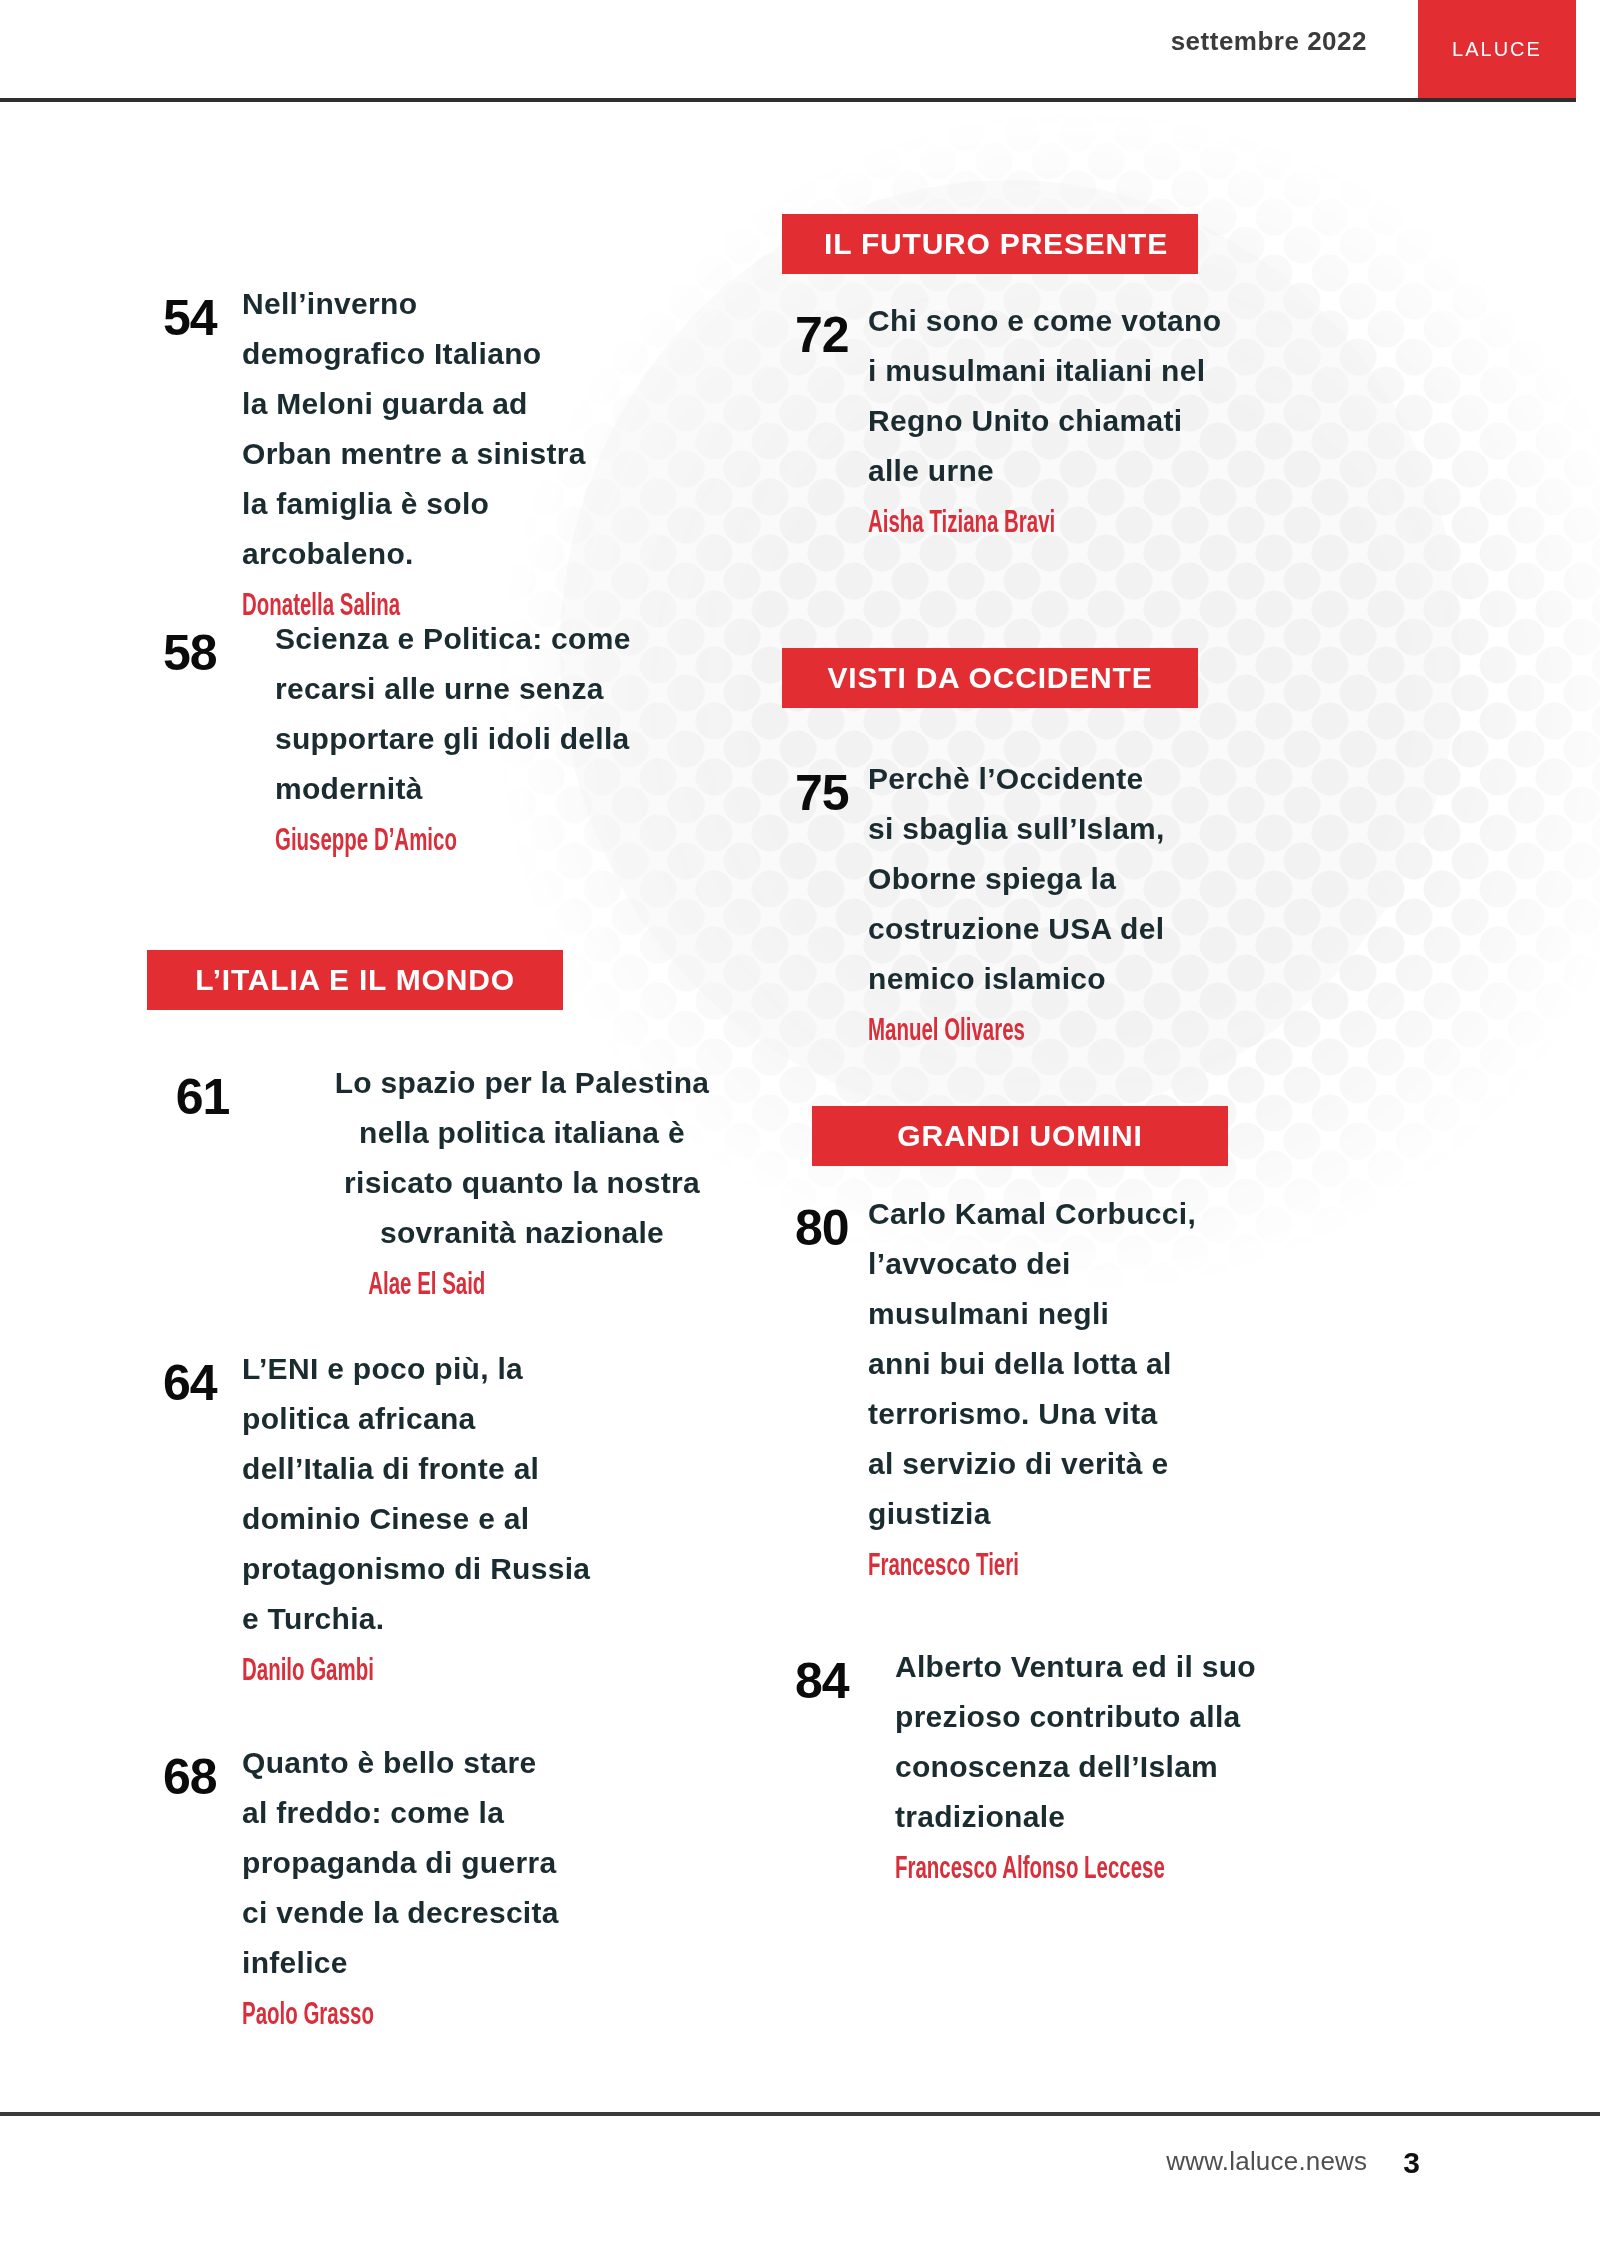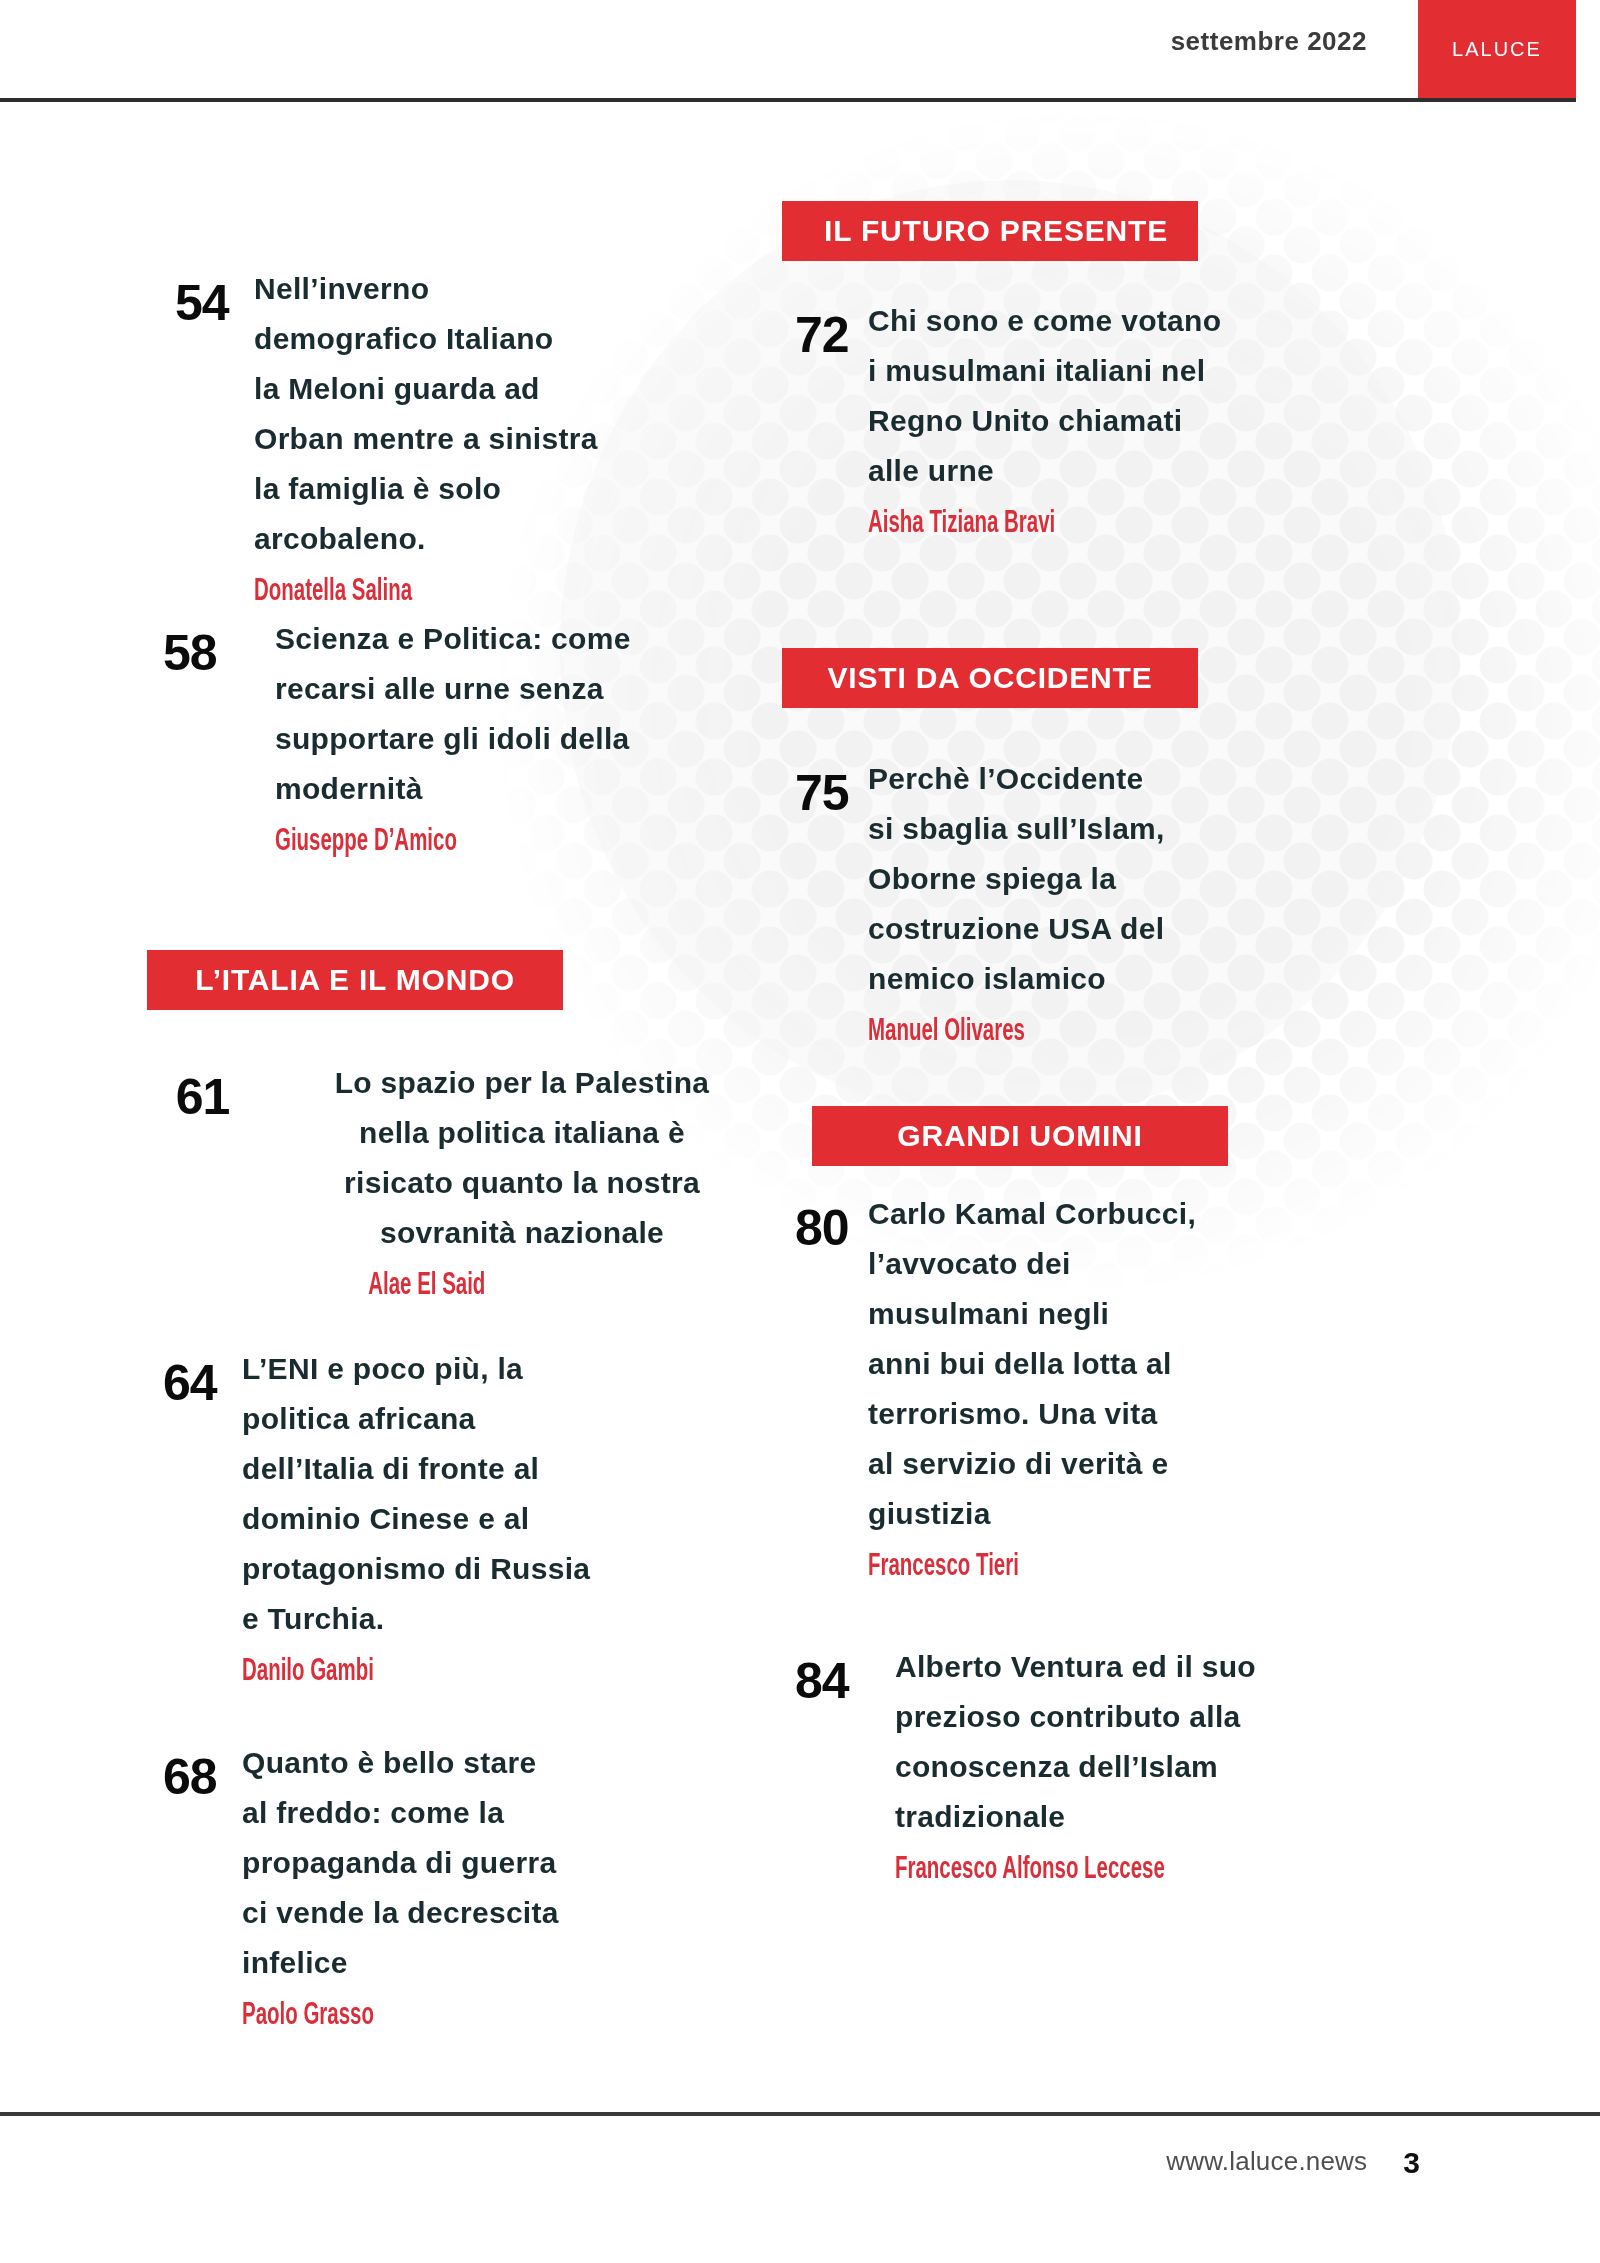--- a/index.html
+++ b/index.html
@@ -64,28 +64,28 @@
     line-height:36px;margin-top:8px;
     transform:scaleX(.66);transform-origin:left center;white-space:nowrap;
   }
   
   .section{
     position:absolute;width:416px;height:60px;background:var(--accent-red);
     display:flex;align-items:center;justify-content:center;
   }
   .section-label{color:#ffffff;font-size:30px;font-weight:700;letter-spacing:.8px;white-space:nowrap;}
   
-  .pos-e54{left:163px;top:264px;margin-left:12px;}
+  .pos-e54{left:163px;top:279px;}
   .pos-e58{left:163px;top:614px;gap:33px;}
   .pos-s-italia{left:147px;top:950px;}
   .pos-e61{left:163px;top:1058px;text-align:center;}
   .pos-e64{left:163px;top:1344px;}
   .pos-e68{left:163px;top:1738px;}
   
-  .pos-s-futuro{left:782px;top:201px;padding-left:12px;}
+  .pos-s-futuro{left:782px;top:214px;padding-left:12px;}
   .pos-e72{left:795px;top:296px;}
   .pos-s-visti{left:782px;top:648px;}
   .pos-e75{left:795px;top:754px;}
   .pos-s-grandi{left:812px;top:1098px;margin-top:8px;}
   .pos-e80{left:795px;top:1189px;}
   .pos-e84{left:795px;top:1642px;gap:27px;}
   
   .bottom-rule{position:absolute;left:0;top:2112px;width:1600px;height:4px;background:#3a3a3a;}
   .footer-row{
     position:absolute;top:2146px;right:180px;

